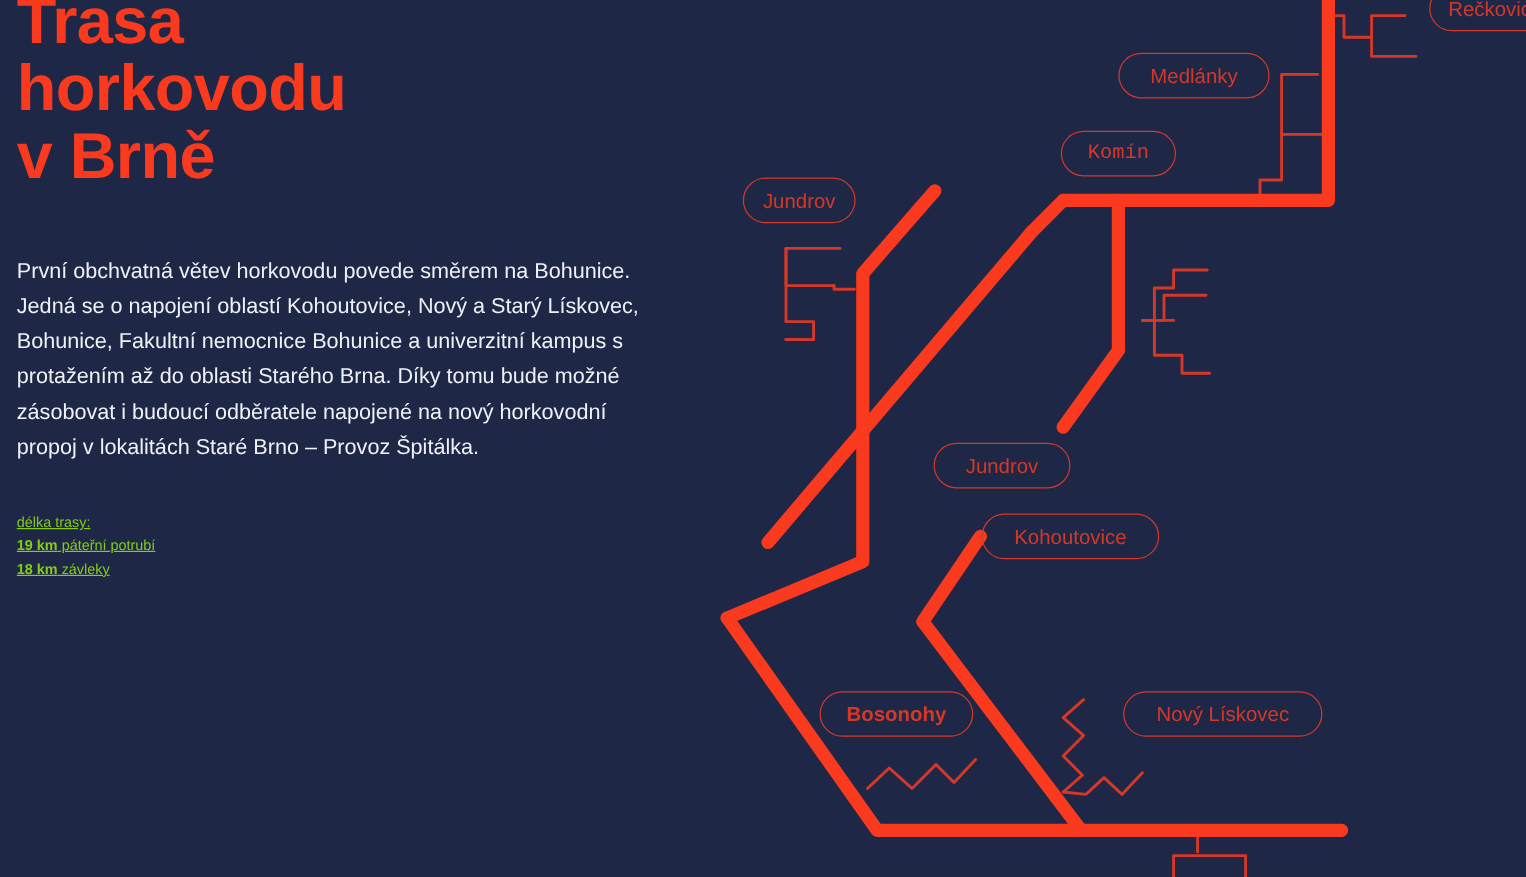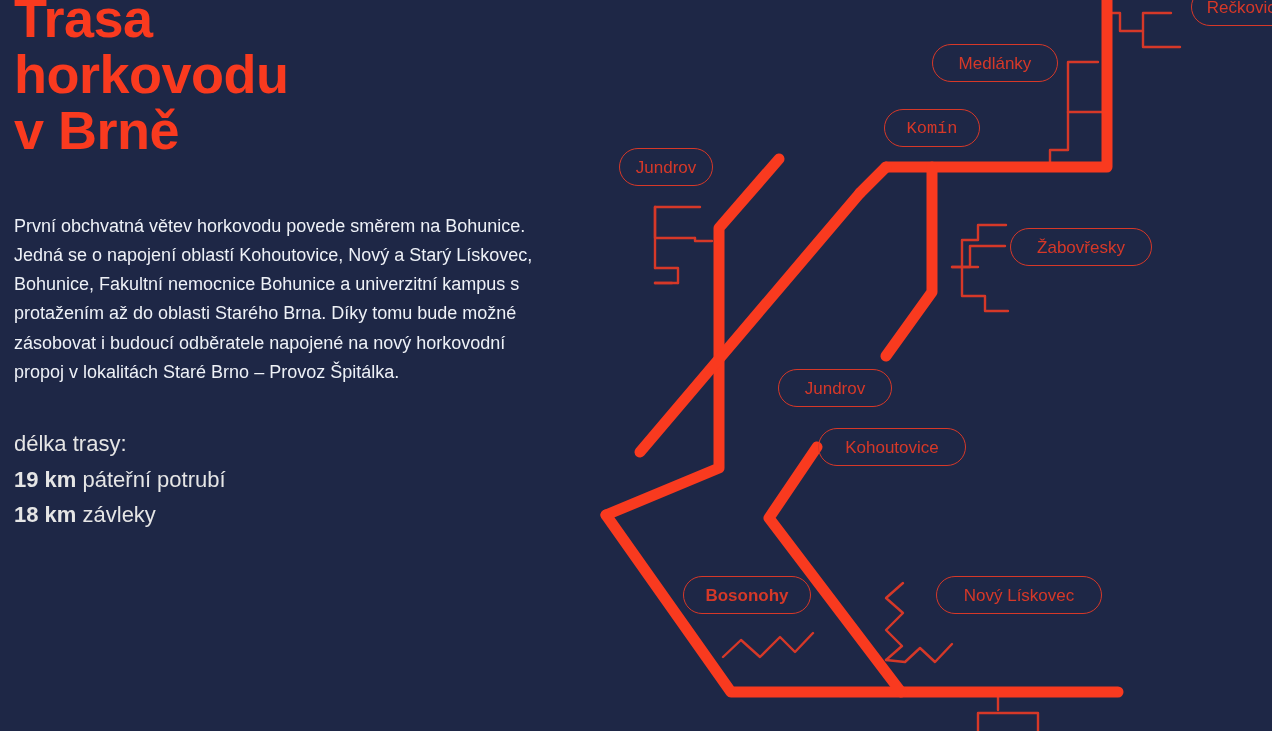--- a/index.html
+++ b/index.html
@@ -42,23 +42,24 @@
     width: 520px;
     color: #eef1f7;
     font-size: 18px;
     line-height: 1.62;
   }
   #length-block {
     position: absolute;
     top: 436px;
     left: 0;
     width: 420px;
-    color: #e5e5e5;
-    font-size: 22px;
+    color: #84cc16;
+    font-size: 12px;
     line-height: 1.62;
+    text-decoration: underline;
   }
   #length-block .len-row { display: block; }
   #length-block .len-num { font-weight: bold; }
 
   
   #map-svg {
     position: absolute;
     left: 0;
     top: 0;
     width: 1272px;
@@ -133,21 +134,20 @@
       <path d="M606 515 L731 692 L1118 692"></path>
 
       <path d="M817 447 L769 518 L901 692"></path>
     </g>
   </svg>
 
   <div class="pill-label" style="left:1191px; top:-12px; width:110px;">Rečkovice</div>
   <div class="pill-label" style="left:932px; top:44px; width:126px;">Medlánky</div>
   <div class="pill-label" style="left:884px; top:109px; width:96px;font-family:Liberation Mono, monospace;">Komín</div>
   <div class="pill-label" style="left:619px; top:148px; width:94px;">Jundrov</div>
-  <div class="pill-label" style="left:1010px; top:228px; width:142px;">Žabovřesky</div>
   <div class="pill-label" style="left:778px; top:369px; width:114px;text-align:center;">Jundrov</div>
   <div class="pill-label" style="left:818px; top:428px; width:148px;">Kohoutovice</div>
   <div class="pill-label" style="left:683px; top:576px; width:128px;font-weight:bold;">Bosonohy</div>
   <div class="pill-label" style="left:936px; top:576px; width:166px;">Nový Lískovec</div>
 
   <div id="text-col">
     <h1 id="page-title">Trasa
 horkovodu
 v Brně</h1>
 

